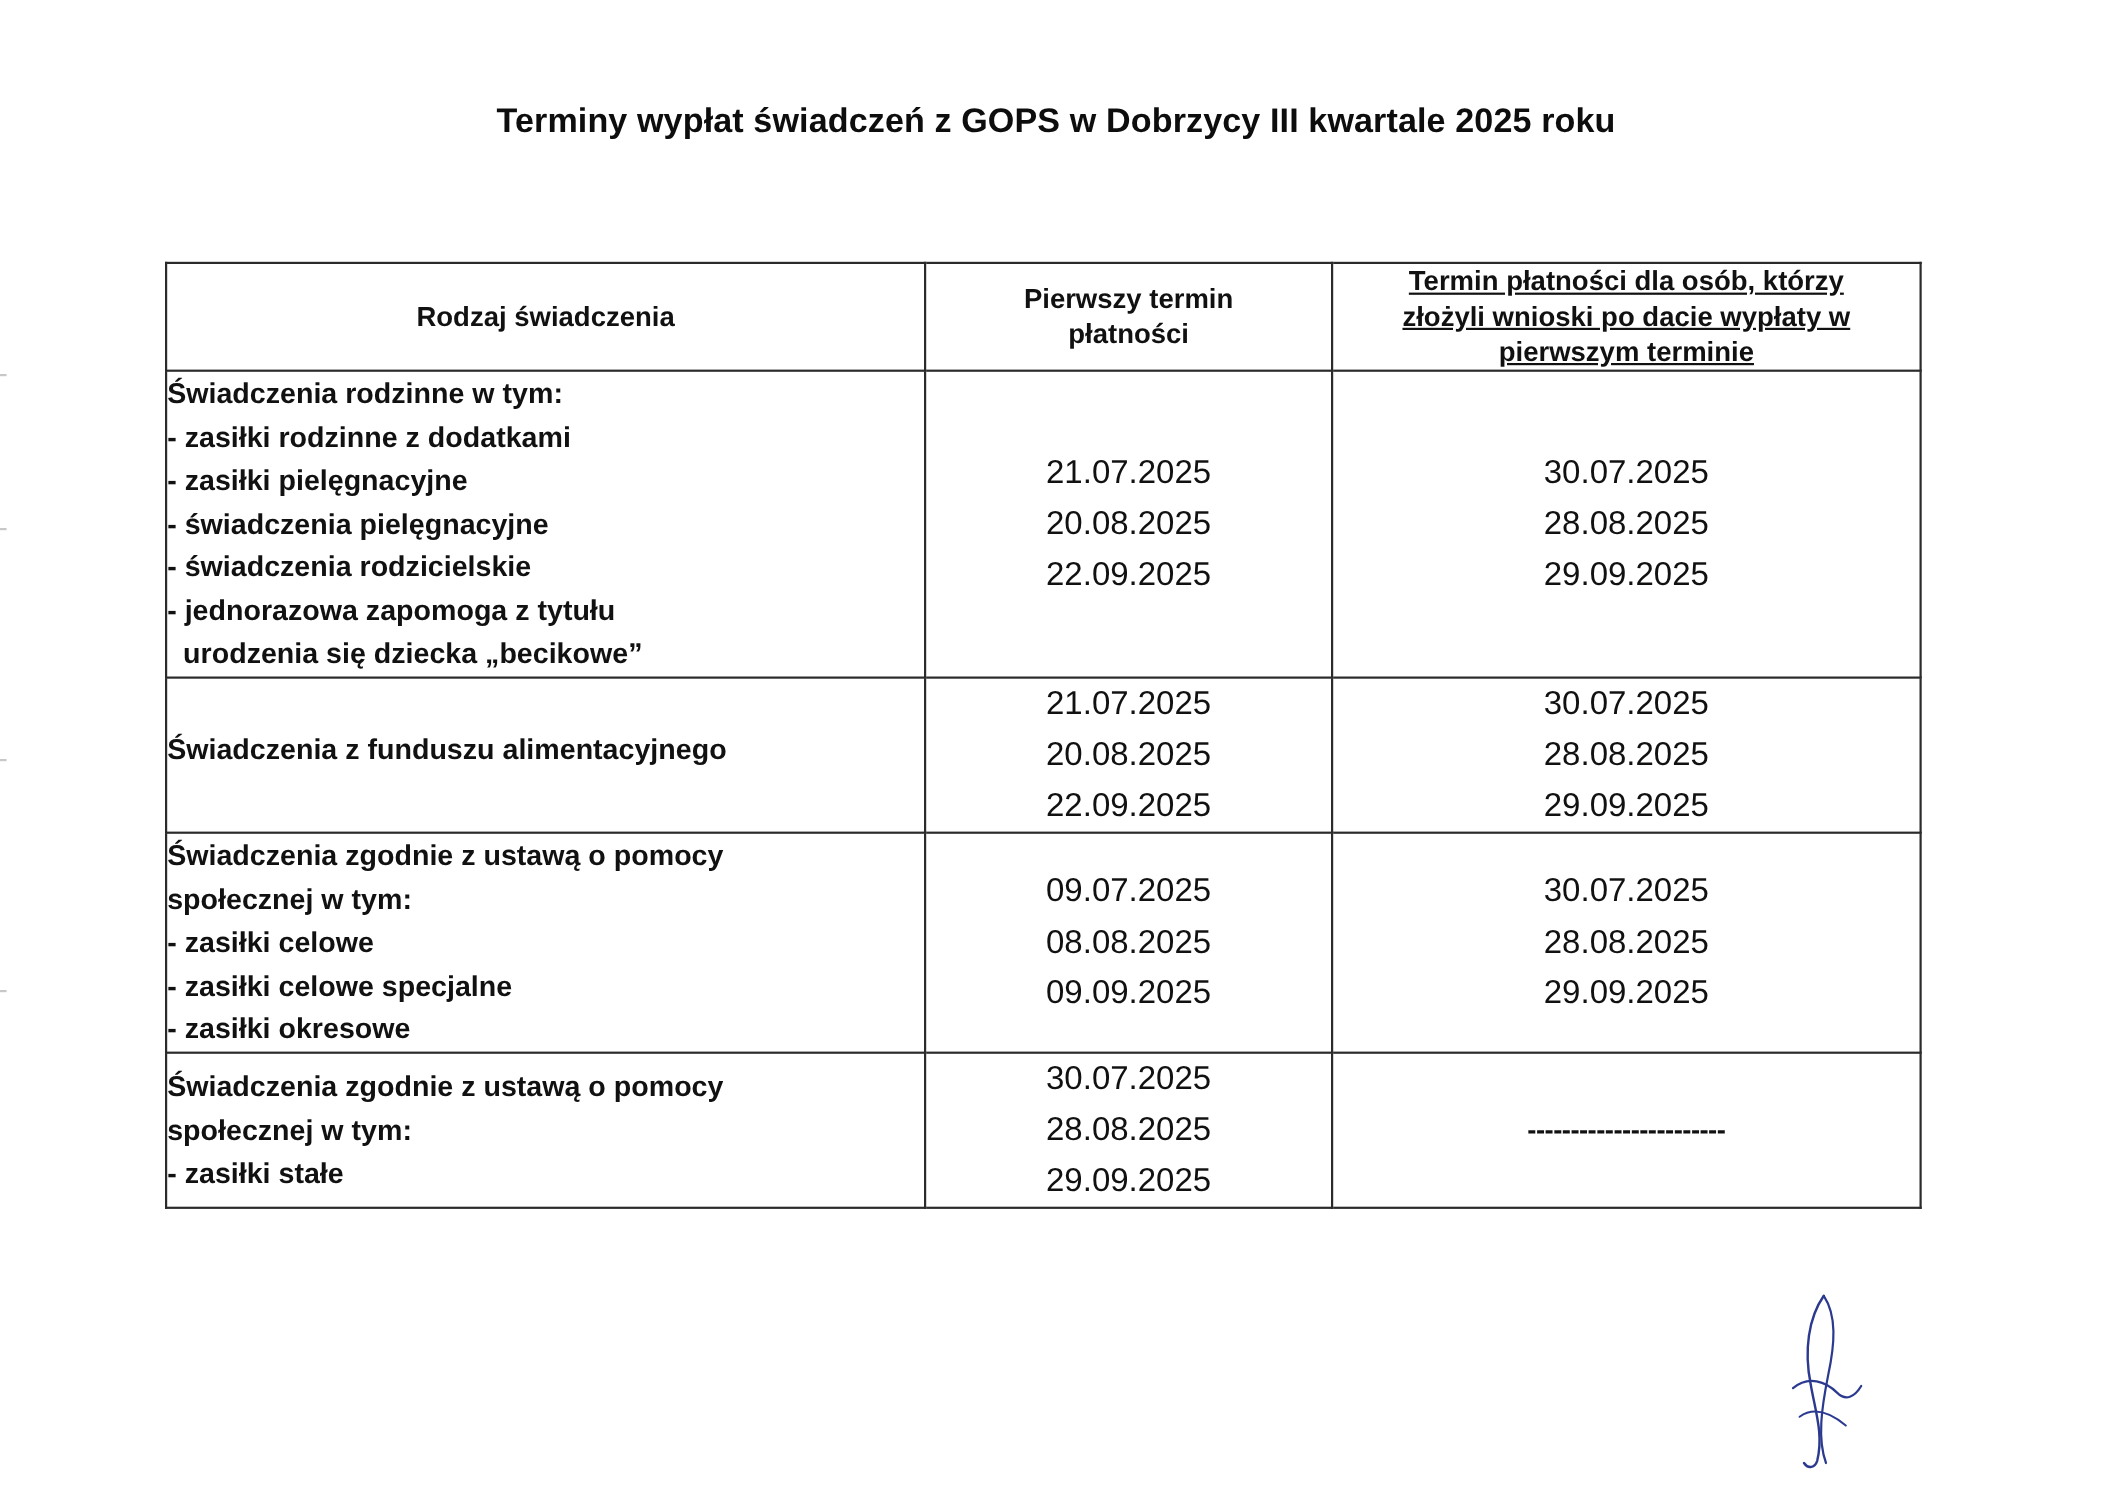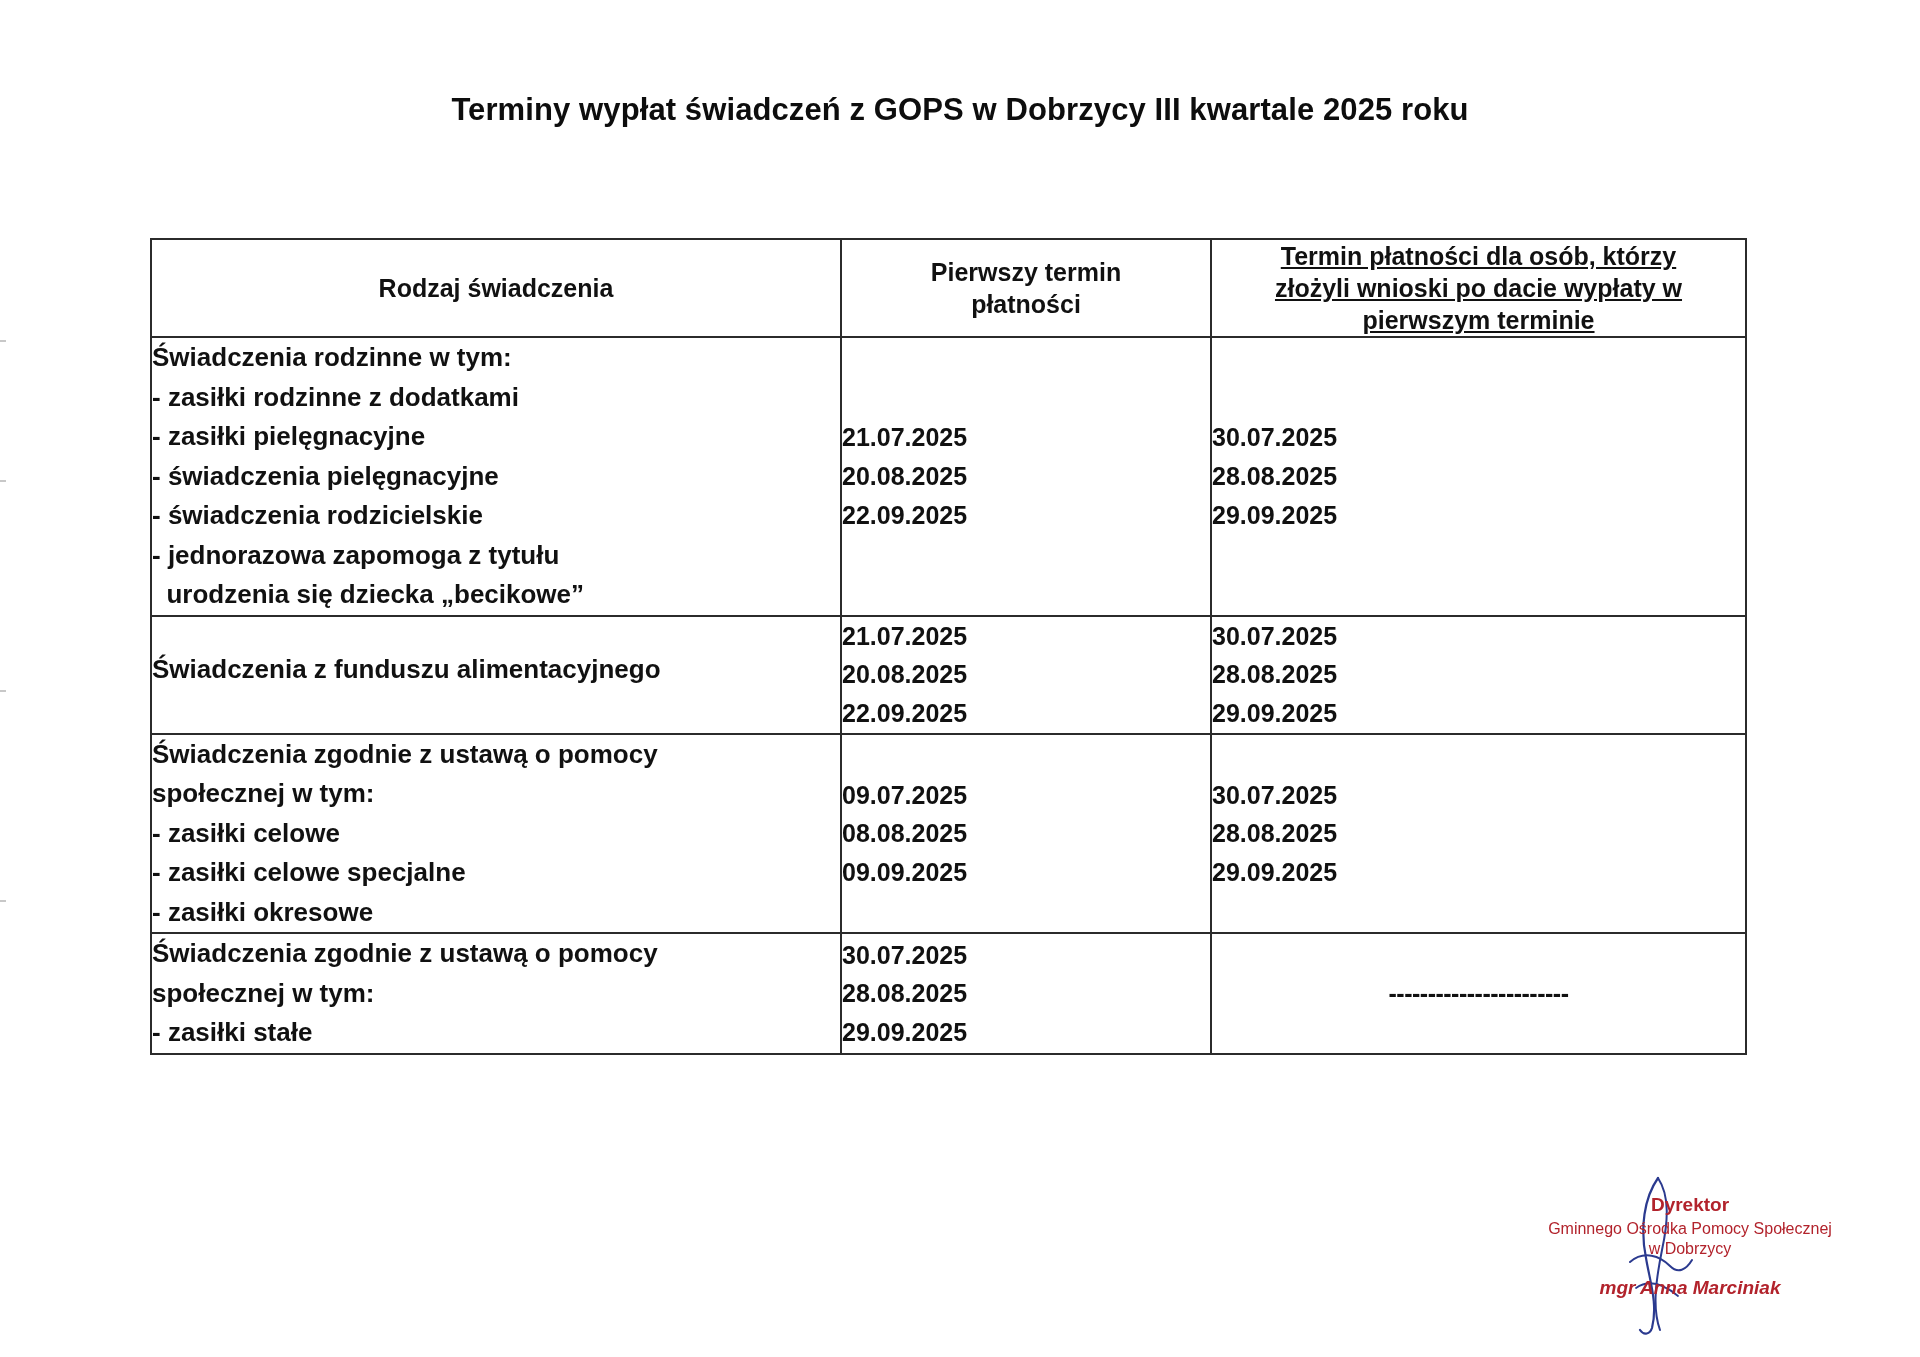--- a/index.html
+++ b/index.html
@@ -71,22 +71,23 @@
   }
   .cell-desc.mid {
     vertical-align: middle;
     padding-top: 0;
     padding-bottom: 10px;
   }
   .cell-desc .line {
     white-space: pre;
   }
   .cell-dates {
-    font-size: 25px;
-    font-weight: bold;
+    text-align: center;
+    font-size: 30px;
+    font-weight: normal;
     line-height: 1.55;
     padding: 10px 8px;
     vertical-align: middle;
   }
   .dashes {
     text-align: center;
     font-size: 25px;
     font-weight: bold;
     letter-spacing: -0.5px;
     vertical-align: middle;
@@ -246,20 +247,14 @@
     </table>
   </div>
 
   <svg class="sig-scribble" viewBox="0 0 140 170">
     <path d="M58 8 C44 28, 40 58, 46 88 C50 112, 58 134, 52 158 C50 164, 44 166, 40 160" stroke="#2b3a8f" stroke-width="2.2" fill="none" stroke-linecap="round"></path>
     <path d="M58 8 C70 26, 68 52, 62 80 C56 110, 52 138, 60 160" stroke="#2b3a8f" stroke-width="2" fill="none" stroke-linecap="round"></path>
     <path d="M30 92 C44 80, 60 86, 70 96 C78 104, 86 100, 92 90" stroke="#2b3a8f" stroke-width="2" fill="none" stroke-linecap="round"></path>
     <path d="M36 118 C50 108, 66 116, 78 126" stroke="#2b3a8f" stroke-width="1.8" fill="none" stroke-linecap="round"></path>
   </svg>
 
-  <div class="signature">
-    <div class="sig-line1">Dyrektor</div>
-    <div class="sig-line2">Gminnego Ośrodka Pomocy Społecznej</div>
-    <div class="sig-line3">w Dobrzycy</div>
-    <div class="sig-name">mgr Anna Marciniak</div>
-  </div>
 
 </div>
 
 </body></html>

